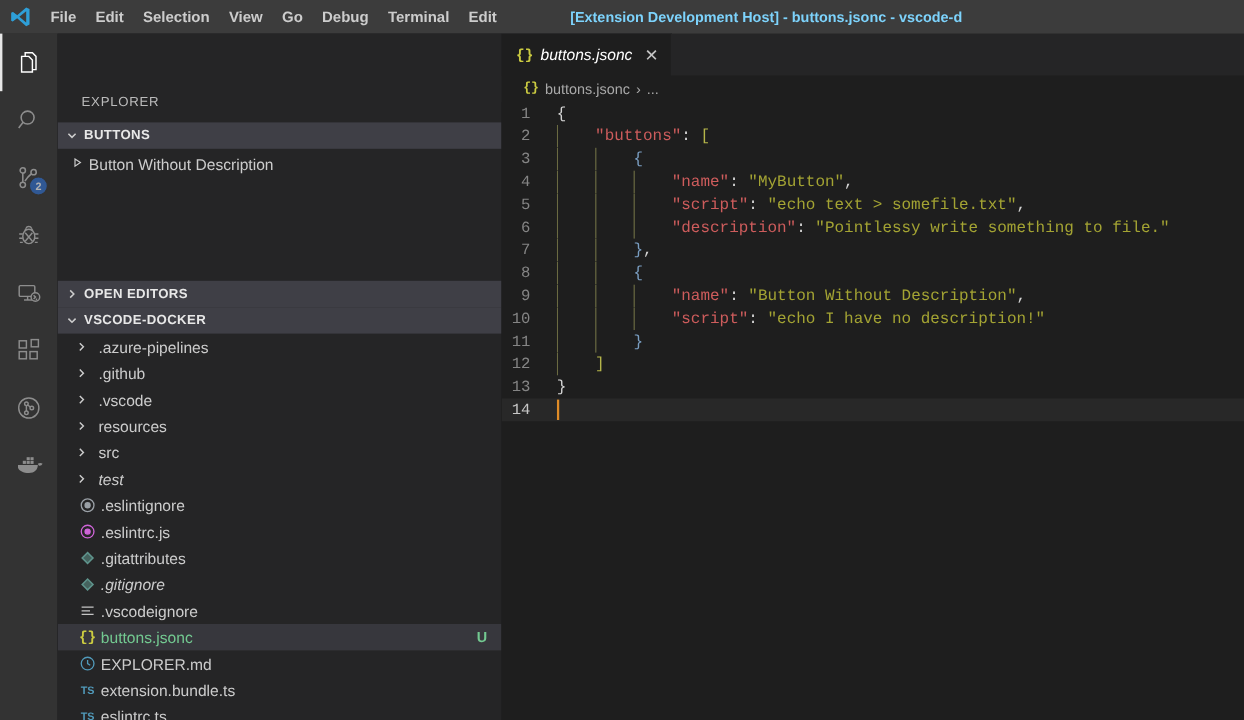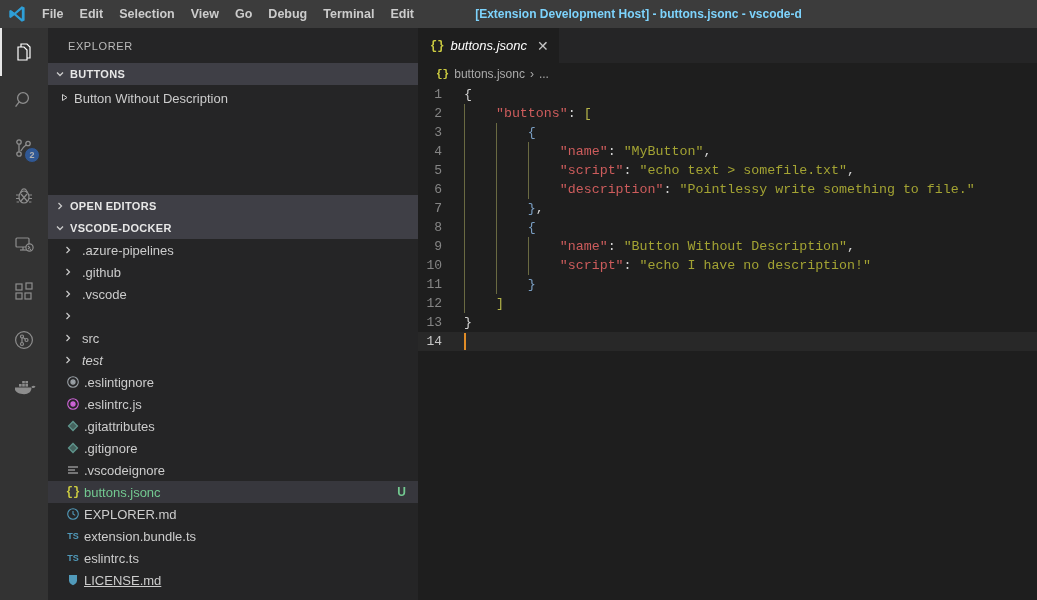--- a/index.html
+++ b/index.html
@@ -54,20 +54,21 @@
 
   
   .sidebar {
     width: 370px; flex: 0 0 370px; background: #252526;
     display: flex; flex-direction: column; overflow: hidden; position: relative;
   }
   .sidebar-title {
     height: 35px; display: flex; align-items: center; padding-left: 20px;
     font-size: 11px; letter-spacing: .6px; color: #bbbbbb; text-transform: uppercase;
     flex: 0 0 35px;
+    margin-top: 39px;
   }
   .pane-header {
     height: 22px; background: #3f3f46; display: flex; align-items: center;
     font-size: 11px; font-weight: bold; color: #e7e7e7; letter-spacing: .3px;
     flex: 0 0 22px; cursor: pointer; padding-left: 4px;
   }
   .twisty {
     width: 16px; height: 16px; display: inline-flex; align-items: center; justify-content: center;
     color: #cccccc; flex: 0 0 16px;
   }
@@ -335,20 +336,21 @@
             <span style="width: 6px; flex: 0 0 6px;"></span>
             <span class="fname">.vscode</span>
           </div>
           <div class="tree-row" style="padding-left: 12px;">
             <span class="chev">
               <svg width="10" height="10" viewBox="0 0 10 10" fill="none" stroke="#cccccc" stroke-width="1.2">
                 <path d="M3.5 2 L6.5 5 L3.5 8"></path>
               </svg>
             </span>
             <span style="width: 6px; flex: 0 0 6px;"></span>
+            <span class="fname">resources</span>
           </div>
           <div class="tree-row" style="padding-left: 12px;">
             <span class="chev">
               <svg width="10" height="10" viewBox="0 0 10 10" fill="none" stroke="#cccccc" stroke-width="1.2">
                 <path d="M3.5 2 L6.5 5 L3.5 8"></path>
               </svg>
             </span>
             <span style="width: 6px; flex: 0 0 6px;"></span>
             <span class="fname">src</span>
           </div>
@@ -384,21 +386,21 @@
           <div class="tree-row" style="padding-left: 12px;">
             <span style="width: 2px; flex: 0 0 2px;"></span>
             <span class="ficon">
               <svg width="14" height="14" viewBox="0 0 14 14">
                 <path d="M7 1.6 L12.4 7 L7 12.4 L1.6 7 Z" fill="#6aa9a0" opacity=".85"></path>
                 <path d="M7 3.4 L10.6 7 L7 10.6 L3.4 7 Z" fill="#252526" opacity=".45"></path>
               </svg>
             </span>
             <span class="fname">.gitattributes</span>
           </div>
-          <div class="tree-row" style="padding-left: 12px;">
+          <div class="tree-row" style="padding-left: 12px; font-style: italic;">
             <span style="width: 2px; flex: 0 0 2px;"></span>
             <span class="ficon">
               <svg width="14" height="14" viewBox="0 0 14 14">
                 <path d="M7 1.6 L12.4 7 L7 12.4 L1.6 7 Z" fill="#6aa9a0" opacity=".85"></path>
                 <path d="M7 3.4 L10.6 7 L7 10.6 L3.4 7 Z" fill="#252526" opacity=".45"></path>
               </svg>
             </span>
             <span class="fname">.gitignore</span>
           </div>
           <div class="tree-row" style="padding-left: 12px;">

